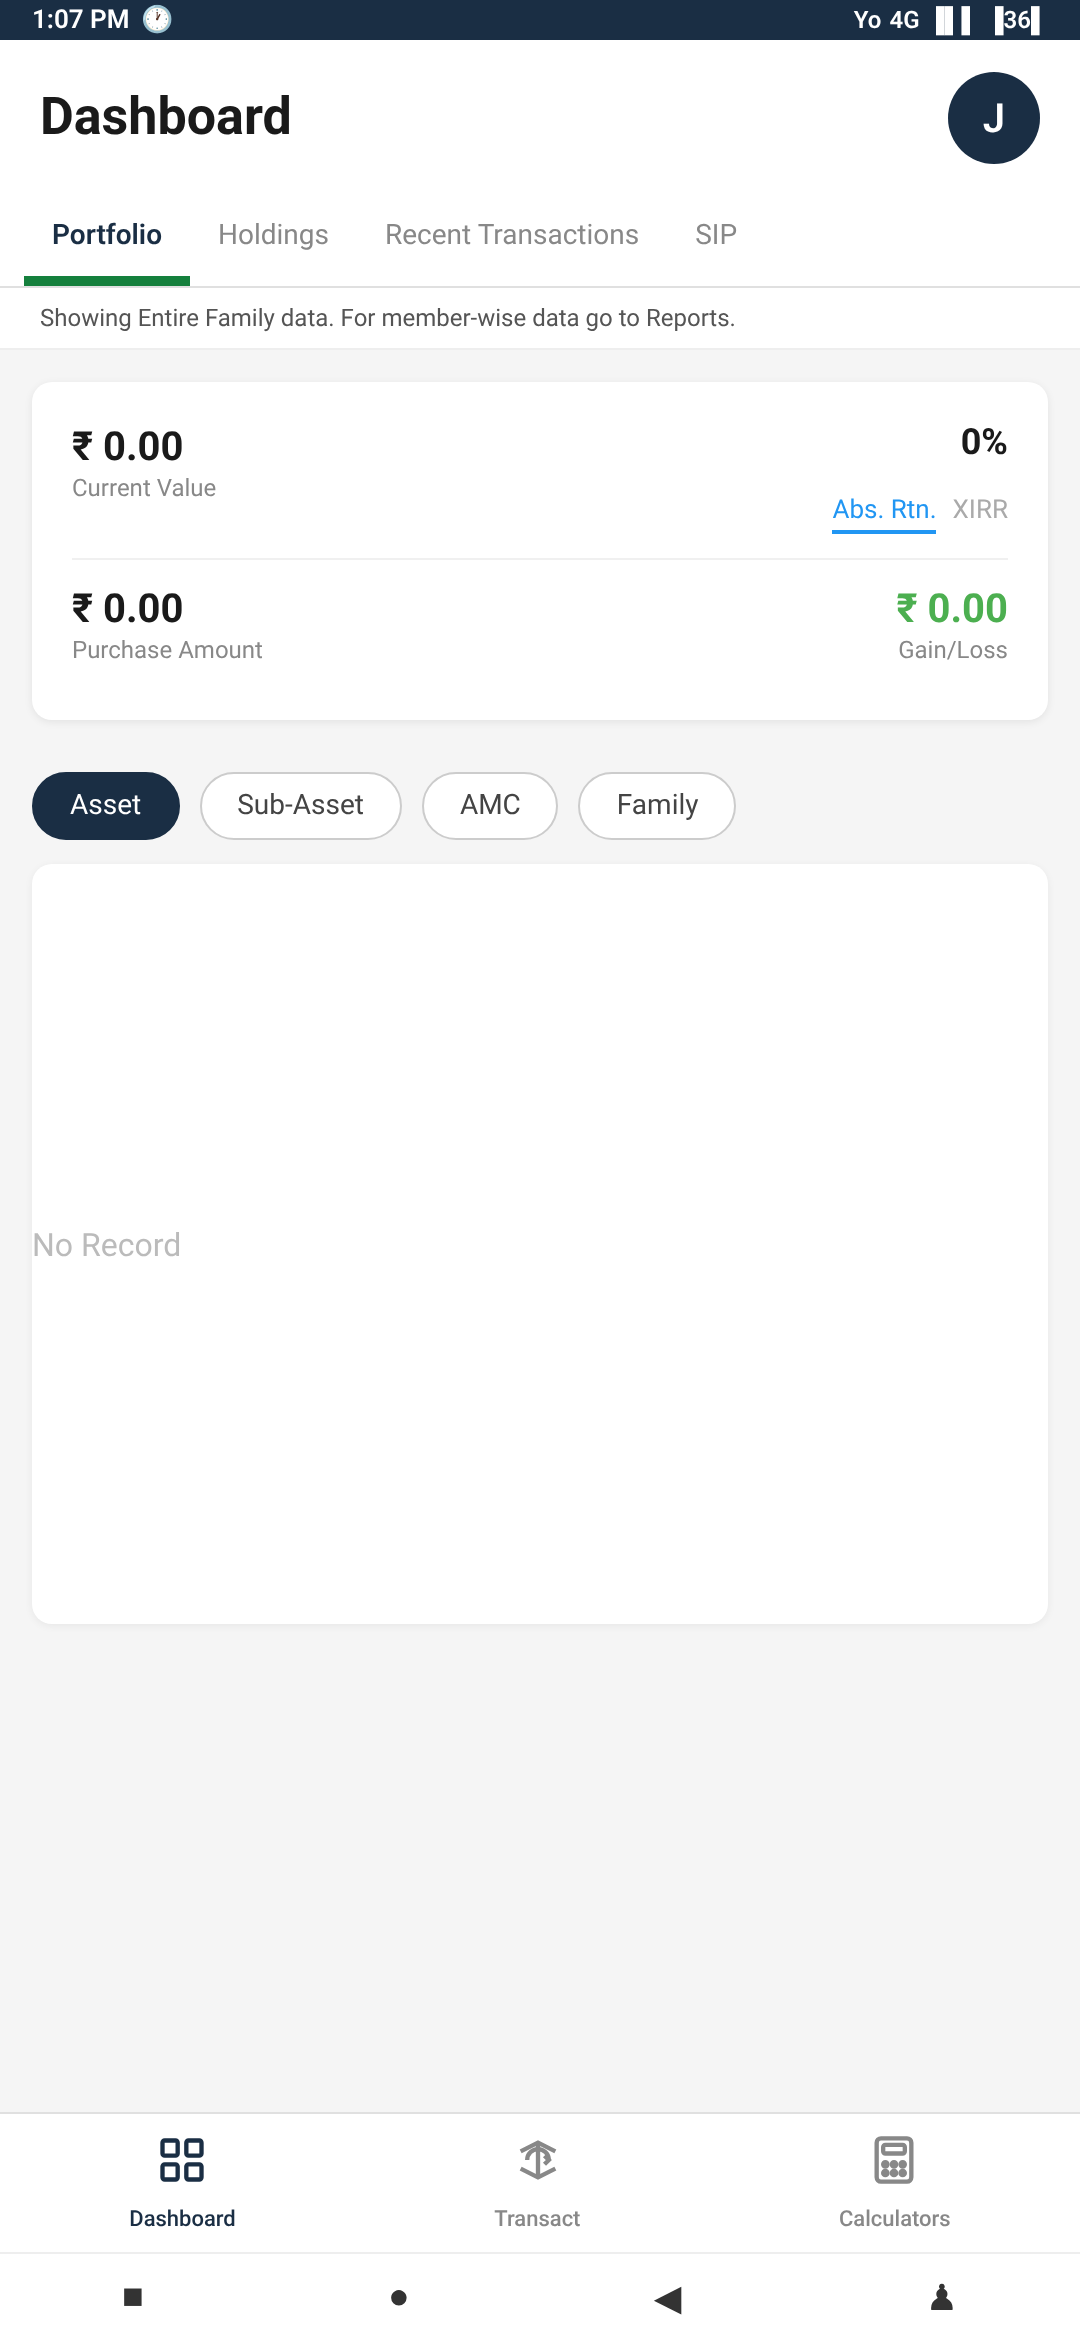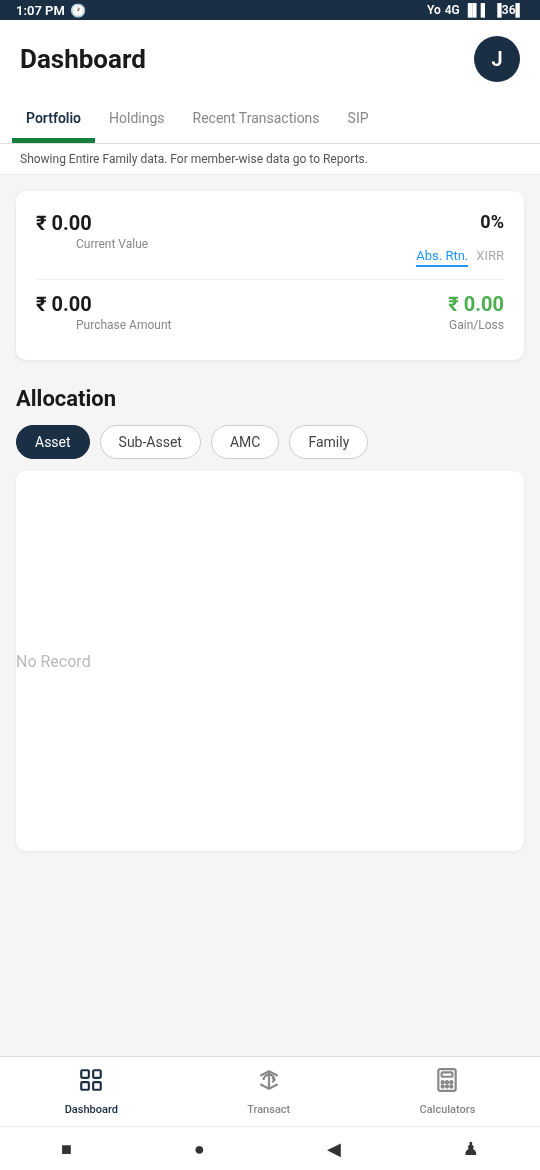--- a/index.html
+++ b/index.html
@@ -100,21 +100,20 @@
     }
     .portfolio-value {
       font-size: 20px;
       font-weight: 700;
       color: #1a1a1a;
     }
     .portfolio-label {
       font-size: 12px;
       color: #888;
       margin-top: 2px;
-      margin-left: 40px;
     }
     .return-tabs {
       display: flex;
       flex-direction: column;
       align-items: flex-end;
     }
     .return-percent {
       font-size: 18px;
       font-weight: 700;
       color: #1a1a1a;
@@ -314,21 +313,20 @@
         <div class="portfolio-label">Purchase Amount</div>
       </div>
       <div style="text-align:right">
         <div class="gain-value">₹ 0.00</div>
         <div class="portfolio-label">Gain/Loss</div>
       </div>
     </div>
   </div>
 
   <div class="allocation-section">
-    <div class="allocation-title">Allocation</div>
     <div class="filter-chips">
       <div class="chip active">Asset</div>
       <div class="chip">Sub-Asset</div>
       <div class="chip">AMC</div>
       <div class="chip">Family</div>
     </div>
   </div>
 
   <div class="chart-area">
     <span class="no-record">No Record</span>

